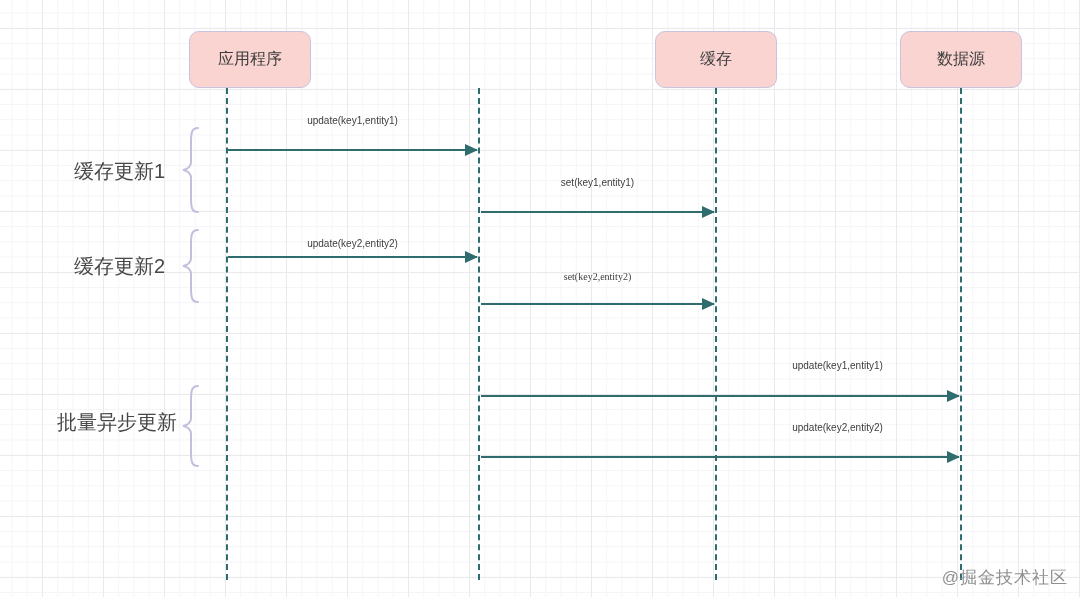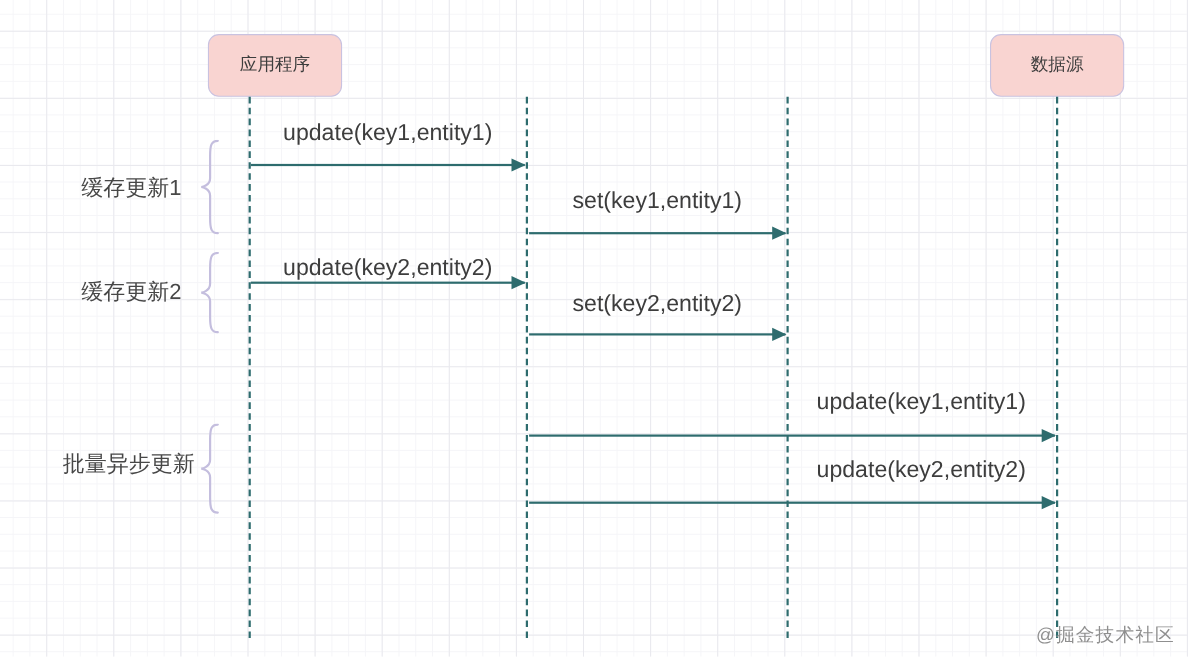--- a/index.html
+++ b/index.html
@@ -37,40 +37,41 @@
   .arrow{
     position:absolute;height:2px;background:var(--line);
   }
   .arrow::after{
     content:"";position:absolute;right:-1px;top:-5px;width:0;height:0;
     border-left:13px solid var(--line);
     border-top:6px solid transparent;
     border-bottom:6px solid transparent;
   }
   .msg-label{
-    position:absolute;font-size:21px;color:var(--text);
+    position:absolute;font-size:10px;color:var(--text);
     text-align:center;white-space:nowrap;line-height:16px;
   }
   .group-label{
     position:absolute;font-size:20px;color:#474747;
     text-align:right;white-space:nowrap;line-height:20px;
   }
   .brace{position:absolute;}
   .brace path{stroke:var(--brace);stroke-width:2;fill:none;stroke-linecap:round;}
   .watermark{
     position:absolute;right:12px;bottom:8px;
     font-size:17px;color:#8f8f8f;letter-spacing:1px;
   }
 </style>
 </head>
 <body>
 
 <div class="canvas">
 
   <div class="actor" style="left:166px;width:122px;margin-left:23px;">应用程序</div>
+  <div class="actor" style="left:655px;width:122px;">缓存</div>
   <div class="actor" style="left:900px;width:122px;">数据源</div>
 
   <div class="lifeline" style="left:226px;"></div>
   <div class="lifeline" style="left:478px;"></div>
   <div class="lifeline" style="left:715px;"></div>
   <div class="lifeline" style="left:960px;"></div>
 
   <div class="group-label" style="left:50px;width:115px;top:161px;">缓存更新1</div>
   <svg class="brace" style="left:181px;top:127px;" width="20" height="88" viewBox="0 0 20 88">
     <path d="M17,1 C11,1 10,5 10,15 L10,35 C10,42 2,43 2,43 C2,43 10,44 10,51 L10,71 C10,81 11,85 17,85"></path>
@@ -88,21 +89,21 @@
 
   <div class="msg-label" style="left:228px;width:249px;top:113px;">update(key1,entity1)</div>
   <div class="arrow" style="left:228px;top:149px;width:249px;"></div>
 
   <div class="msg-label" style="left:481px;width:233px;top:175px;">set(key1,entity1)</div>
   <div class="arrow" style="left:481px;top:211px;width:233px;"></div>
 
   <div class="msg-label" style="left:228px;width:249px;top:236px;">update(key2,entity2)</div>
   <div class="arrow" style="left:228px;top:256px;width:249px;"></div>
 
-  <div class="msg-label" style="left:481px;width:233px;top:269px;">set(key2,entity2)</div>
+  <div class="msg-label" style="left:481px;width:233px;top:269px;font-family:Liberation Serif, serif;">set(key2,entity2)</div>
   <div class="arrow" style="left:481px;top:303px;width:233px;"></div>
 
   <div class="msg-label" style="left:715px;width:245px;top:358px;">update(key1,entity1)</div>
   <div class="arrow" style="left:481px;top:395px;width:478px;"></div>
 
   <div class="msg-label" style="left:715px;width:245px;top:420px;">update(key2,entity2)</div>
   <div class="arrow" style="left:481px;top:456px;width:478px;"></div>
 
   <div class="watermark">@掘金技术社区</div>
 

